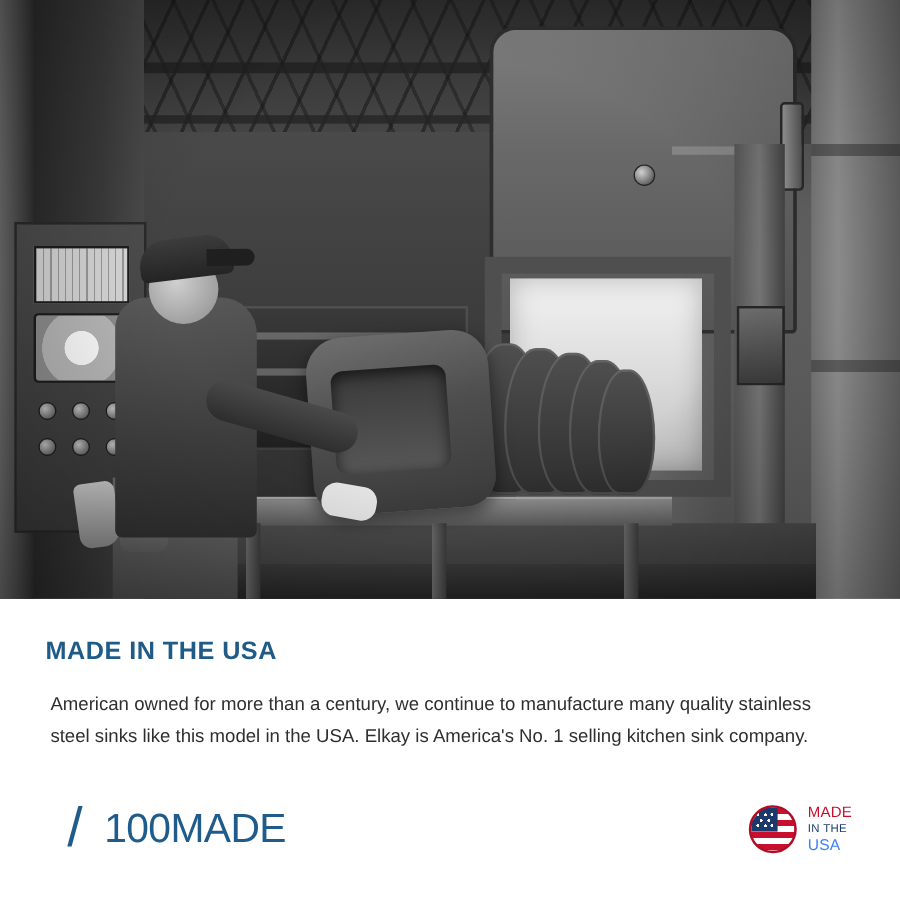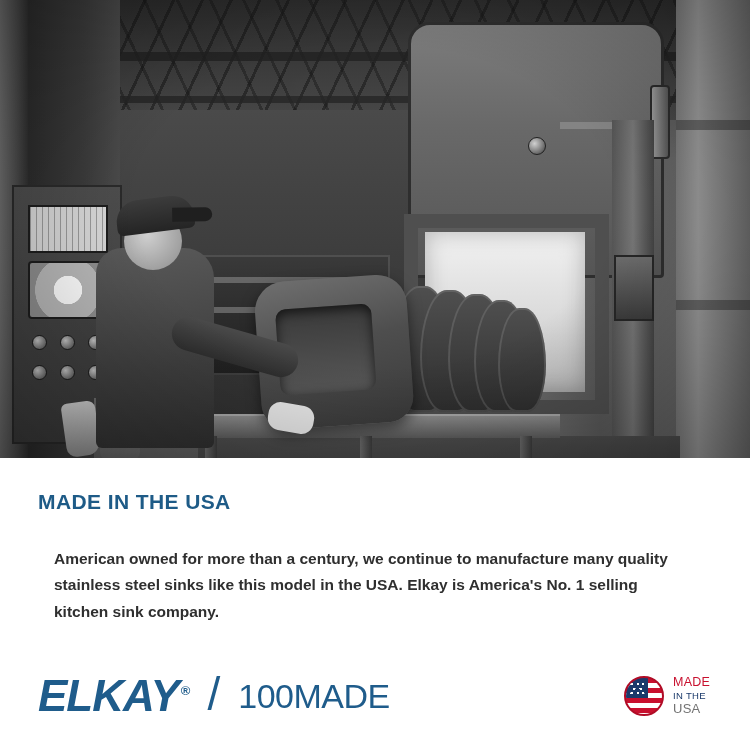--- a/index.html
+++ b/index.html
@@ -352,23 +352,22 @@
     color: #1e5b87;
     font-size: 21px;
     font-weight: bold;
     letter-spacing: 0.4px;
     margin: 0 0 16px 0;
   }
   .body-copy {
     color: #2f2f2f;
     font-size: 15.5px;
     line-height: 1.7;
-    margin: 16px;
+    margin: 4px;
     max-width: 675px;
-    font-weight: bold;
   }
 
   
   .footer {
     display: flex;
     align-items: center;
     justify-content: space-between;
     padding: 0 40px 0 38px;
     height: 120px;
     box-sizing: border-box;
@@ -451,21 +450,21 @@
       radial-gradient(circle at 85% 82%, #fff 0 1.2px, rgba(0,0,0,0) 1.3px);
   }
   .badge-text {
     font-size: 12.5px;
     font-weight: normal;
     line-height: 1.18;
     color: #c8102e;
     letter-spacing: 0.2px;
   }
   .badge-text .l2 { color: #1b3a6b; font-size: 9.5px; letter-spacing: .3px; }
-  .badge-text .l3 { color: #737373; font-size: 13px; }
+  .badge-text .l3 { color: #3b82f6; font-size: 13px; }
 </style>
 </head>
 <body>
 
 <div class="card">
 
   <div class="photo">
     <div class="base"></div>
     <div class="truss">
       <div class="truss-beam"></div>
@@ -540,21 +539,20 @@
   </div>
 
   <div class="content">
     <h2 class="headline">MADE IN THE USA</h2>
     <p class="body-copy">American owned for more than a century, we continue to manufacture many quality stainless steel sinks like this model in the USA. Elkay is America's No. 1 selling kitchen sink company.</p>
   </div>
 
   <div class="footer">
 
     <div class="brand">
-      <span class="wordmark"><span>ELKAY</span><span class="reg">®</span></span>
       <span class="slash">/</span>
       <span class="years"><span class="num">100</span><span class="word">MADE</span></span>
     </div>
 
     <div class="badge">
       <div class="flag-circle">
         <div class="stripes"></div>
         <div class="canton"></div>
       </div>
       <div class="badge-text">

